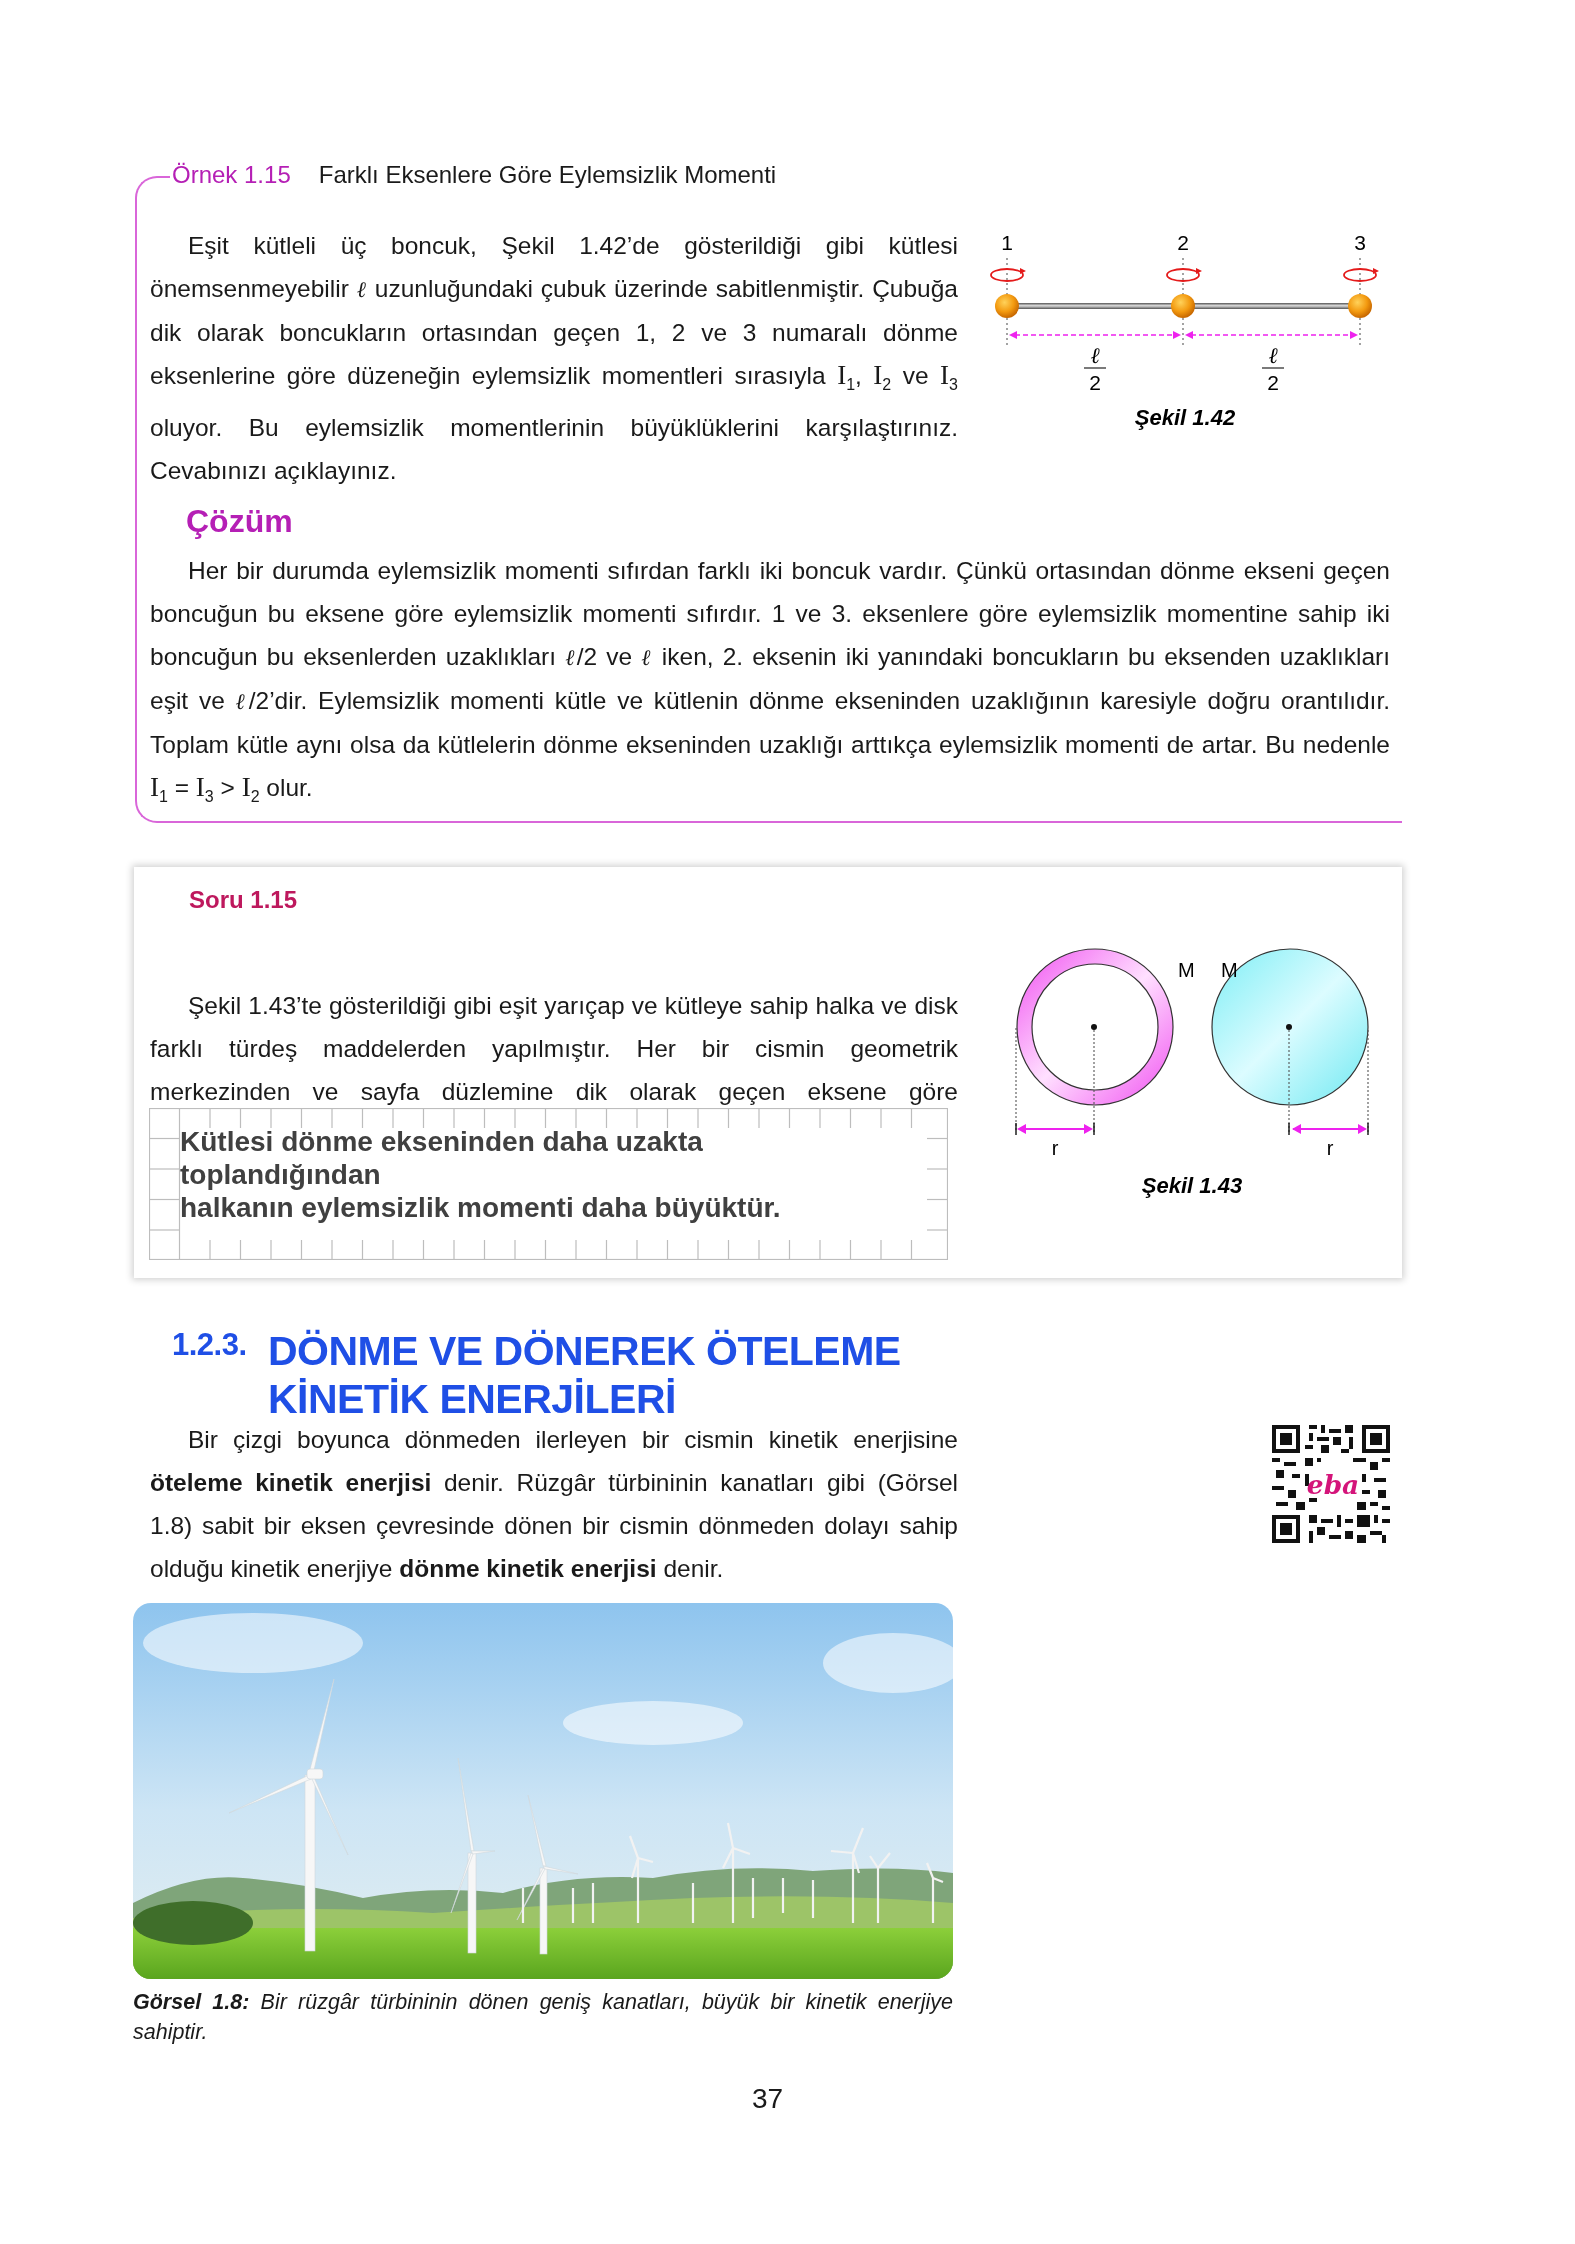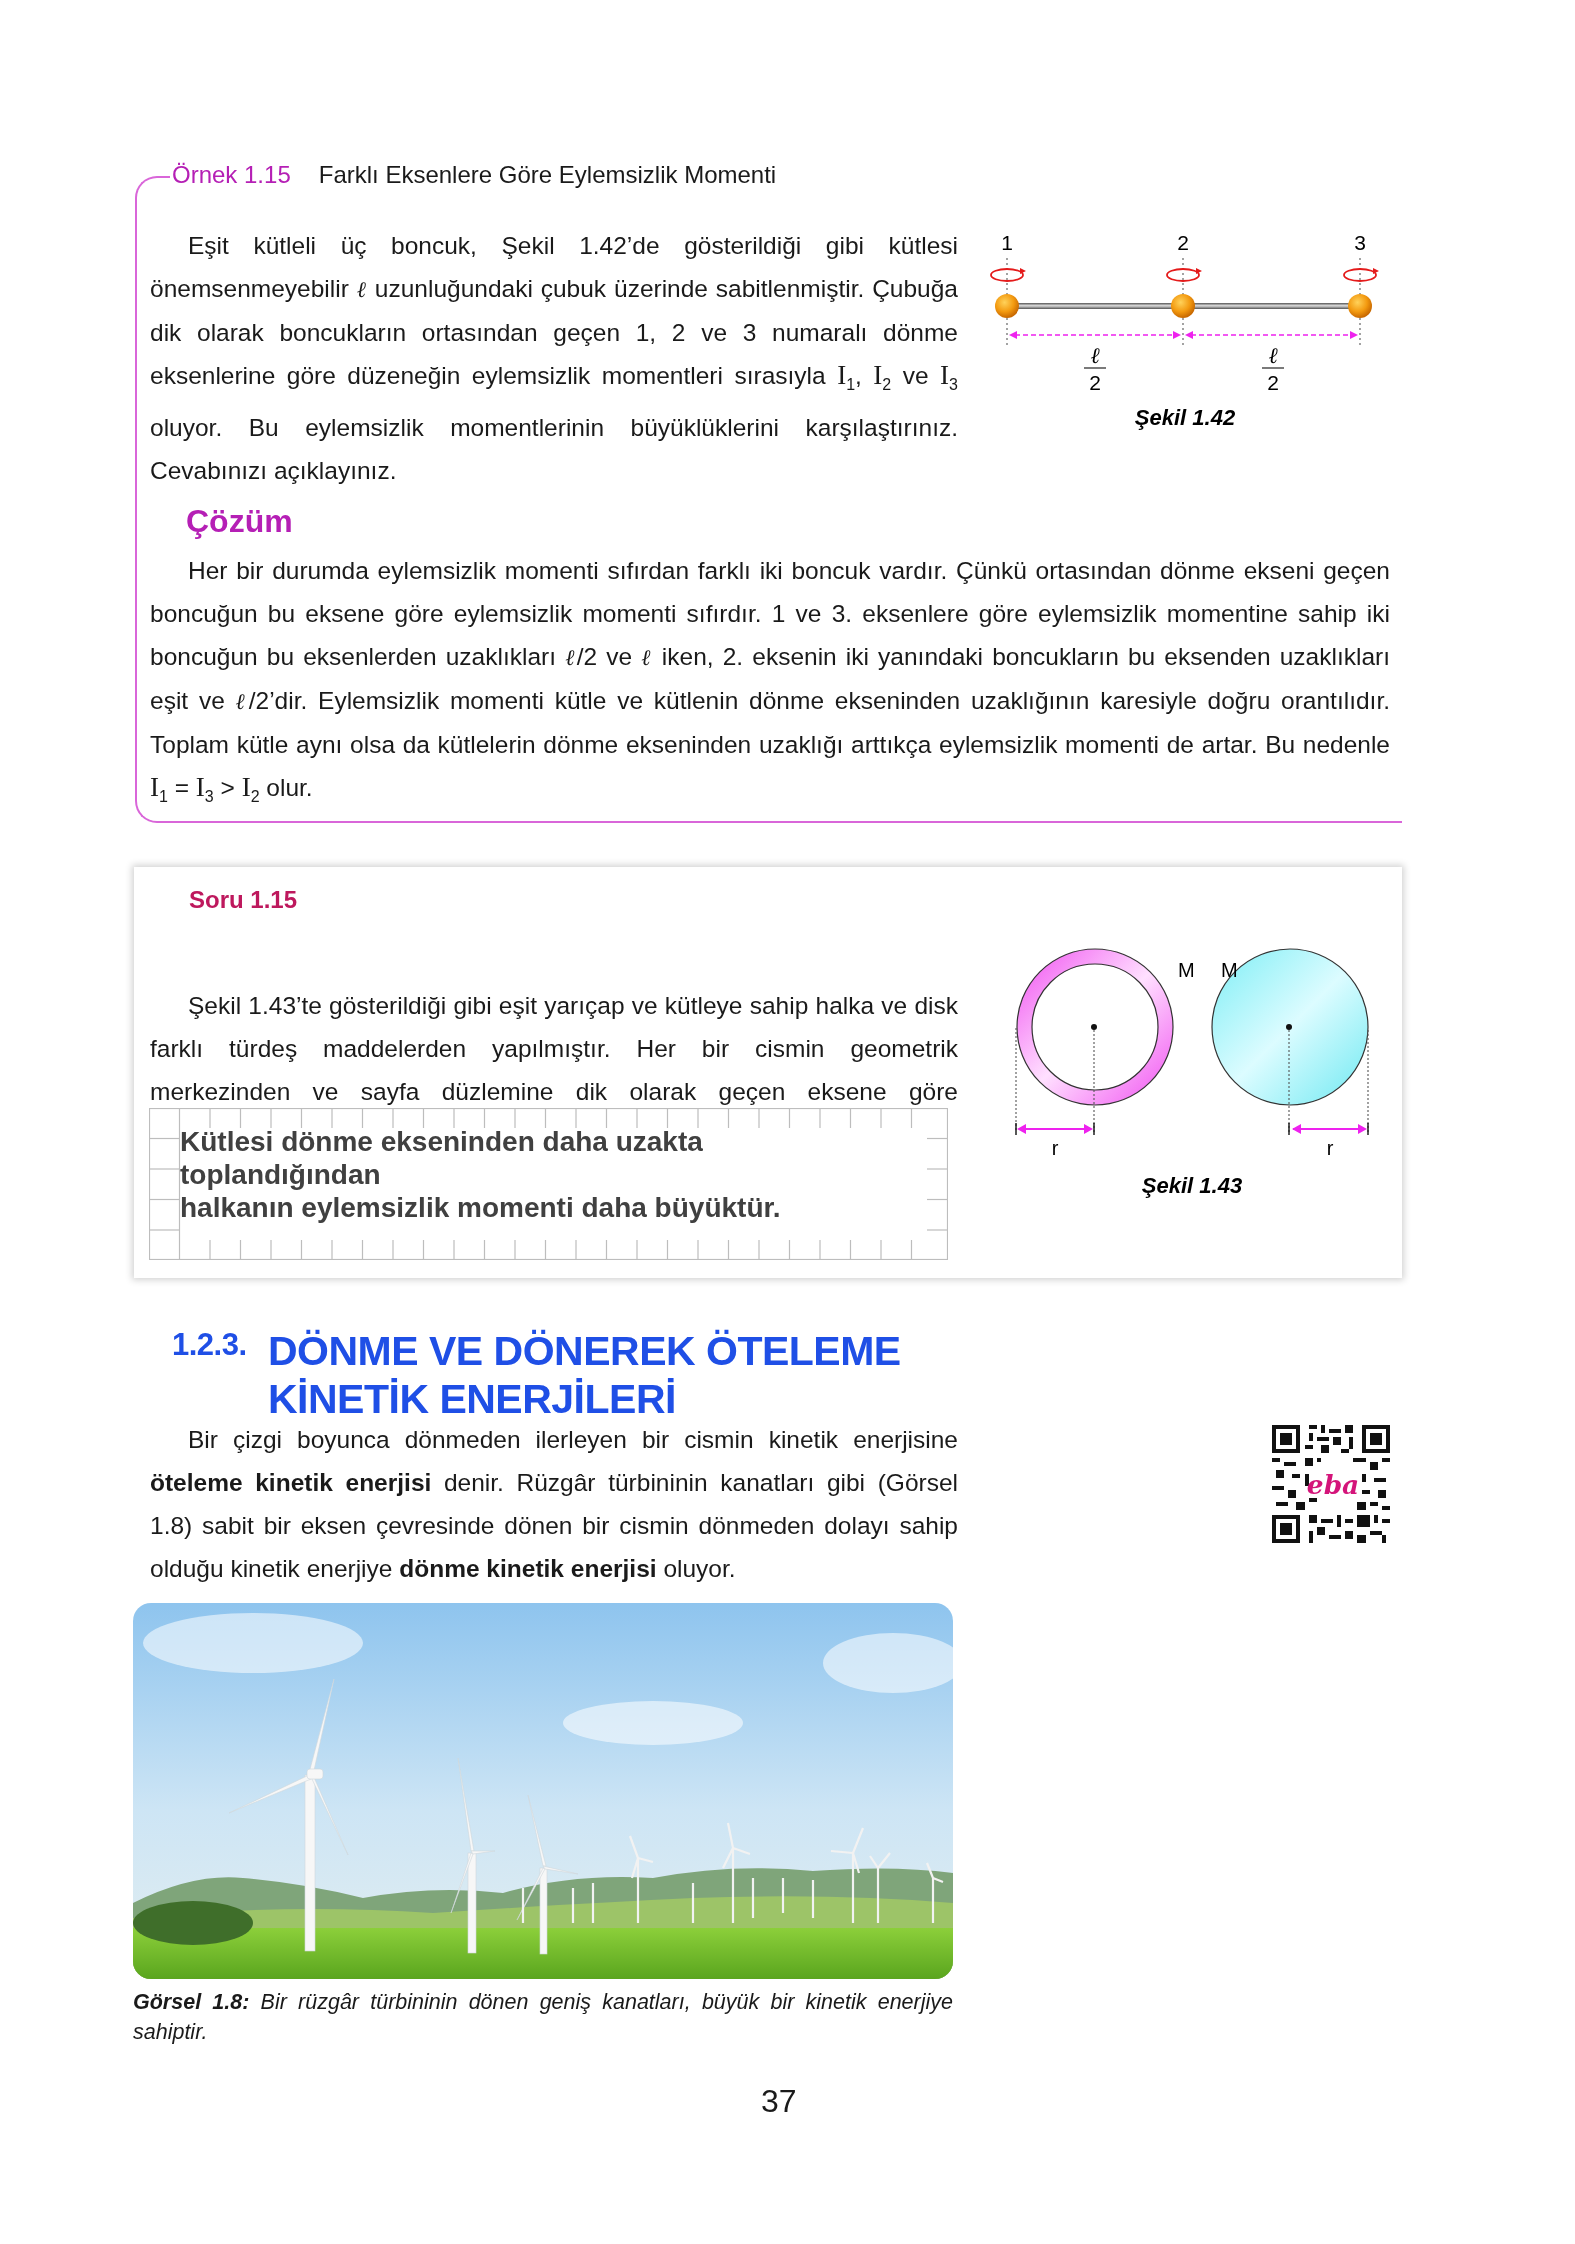--- a/index.html
+++ b/index.html
@@ -55,21 +55,21 @@
   .sec-num { left: 172px; top: 1327px; font-size: 31px; font-weight: bold; color: #1f4fe6; letter-spacing: -0.5px; }
   .sec-title { left: 268px; top: 1327px; font-size: 41px; font-weight: bold; color: #1f4fe6; line-height: 48px; width: 700px; letter-spacing: -0.5px; }
   .kin-text { left: 150px; top: 1418px; width: 808px; }
 
   .qr { left: 1272px; top: 1425px; width: 118px; height: 118px; }
 
   
   .photo { left: 133px; top: 1603px; width: 820px; height: 376px; border-radius: 18px; overflow: hidden; }
   .photo-caption { left: 133px; top: 1987px; width: 820px; font-size: 21.5px; line-height: 30px; font-style: italic; text-align: justify; text-align-last: left; }
   .photo-caption b { font-style: italic; }
-  .page-num { left: 752px; top: 2083px; font-size: 32px; margin-left: 9px; }
+  .page-num { left: 752px; top: 2083px; font-size: 28px; }
 </style>
 </head>
 <body>
 
 <div class="abs ornek-frame"></div>
 <div class="abs ornek-frame-mask"></div>
 <div class="abs ornek-head">
   <span class="ornek-label">Örnek 1.15</span><span class="ornek-title">Farklı Eksenlere Göre Eylemsizlik Momenti</span>
 </div>
 
@@ -222,21 +222,21 @@
     </g>
     <text x="55" y="225" font-size="20" font-family="Liberation Sans, sans-serif" text-anchor="middle">r</text>
     <text x="330" y="225" font-size="20" font-family="Liberation Sans, sans-serif" text-anchor="middle">r</text>
     <text x="192" y="263" font-size="22" font-weight="bold" font-style="italic" font-family="Liberation Sans, sans-serif" text-anchor="middle">Şekil 1.43</text>
   </svg>
 </div>
 
 <div class="abs sec-num">1.2.3.</div>
 <div class="abs sec-title">DÖNME VE DÖNEREK ÖTELEME KİNETİK ENERJİLERİ</div>
 
-<div class="abs para kin-text"><span class="indent"></span><span>Bir çizgi boyunca dönmeden ilerleyen bir cismin kinetik enerjisine </span><b>öteleme kinetik enerjisi</b><span> denir. Rüzgâr türbininin kanatları gibi (Görsel 1.8) sabit bir eksen çevresinde dönen bir cismin dönmeden dolayı sahip olduğu kinetik enerjiye </span><b>dönme kinetik enerjisi</b><span> oluyor.</span></div>
+<div class="abs para kin-text"><span class="indent"></span><span>Bir çizgi boyunca dönmeden ilerleyen bir cismin kinetik enerjisine </span><b>öteleme kinetik enerjisi</b><span> denir. Rüzgâr türbininin kanatları gibi (Görsel 1.8) sabit bir eksen çevresinde dönen bir cismin dönmeden dolayı sahip olduğu kinetik enerjiye </span><b>dönme kinetik enerjisi</b><span> denir.</span></div>
 
 <div class="abs qr">
   <svg width="118" height="118" viewBox="0 0 29 29" shape-rendering="crispEdges">
     <rect width="29" height="29" fill="#fff"></rect>
     <g fill="#111">
       <path d="M0 0h7v7h-7zM1 1v5h5v-5zM2 2h3v3h-3z"></path>
       <path d="M22 0h7v7h-7zM23 1v5h5v-5zM24 2h3v3h-3z"></path>
       <path d="M0 22h7v7h-7zM1 23v5h5v-5zM2 24h3v3h-3z"></path>
       <path d="M9 0h2v1h-2zM12 0h1v2h-1zM14 1h3v1h-3zM18 0h2v2h-2zM9 2h1v2h-1zM11 3h3v1h-3zM15 3h2v2h-2zM19 3h1v3h-1zM8 5h2v1h-2zM12 5h2v2h-2zM17 6h2v1h-2z"></path>
       <path d="M0 8h2v1h-2zM3 9h3v1h-3zM8 8h2v2h-2zM11 8h1v1h-1zM20 8h3v1h-3zM24 9h2v2h-2zM27 8h2v1h-2zM1 11h2v2h-2zM5 12h2v1h-2zM8 12h1v3h-1zM22 12h1v2h-1zM25 13h3v1h-3zM0 15h3v1h-3zM4 16h2v2h-2zM22 16h2v1h-2zM26 16h2v2h-2zM1 19h3v1h-3zM6 19h2v2h-2zM9 18h2v1h-2zM21 19h2v2h-2zM24 19h2v1h-2zM27 20h2v1h-2z"></path>

